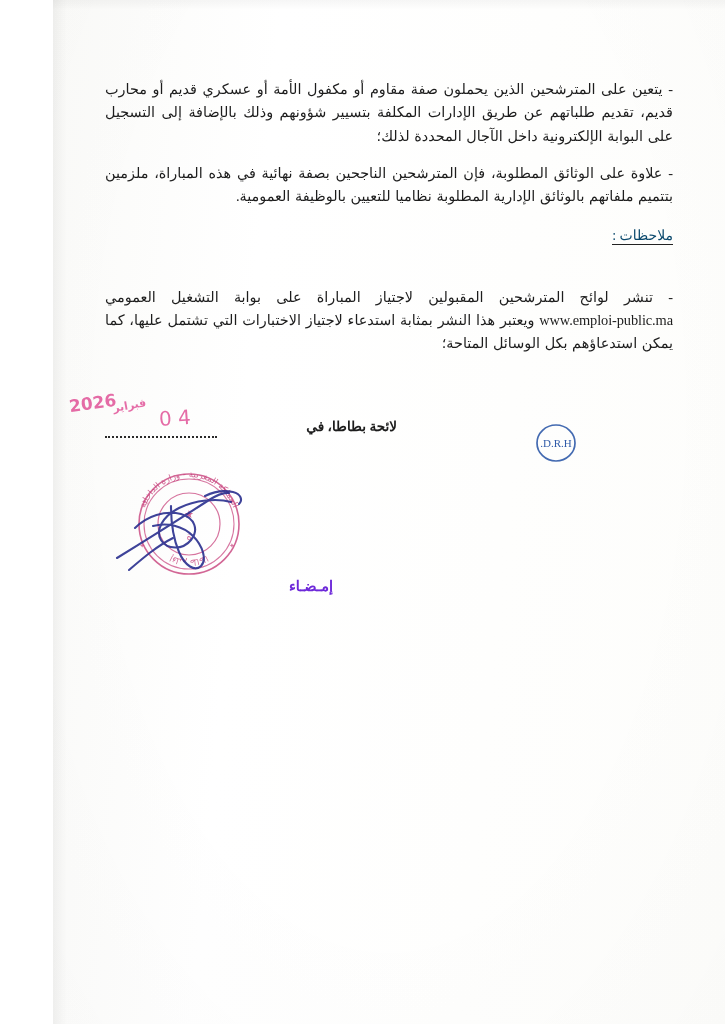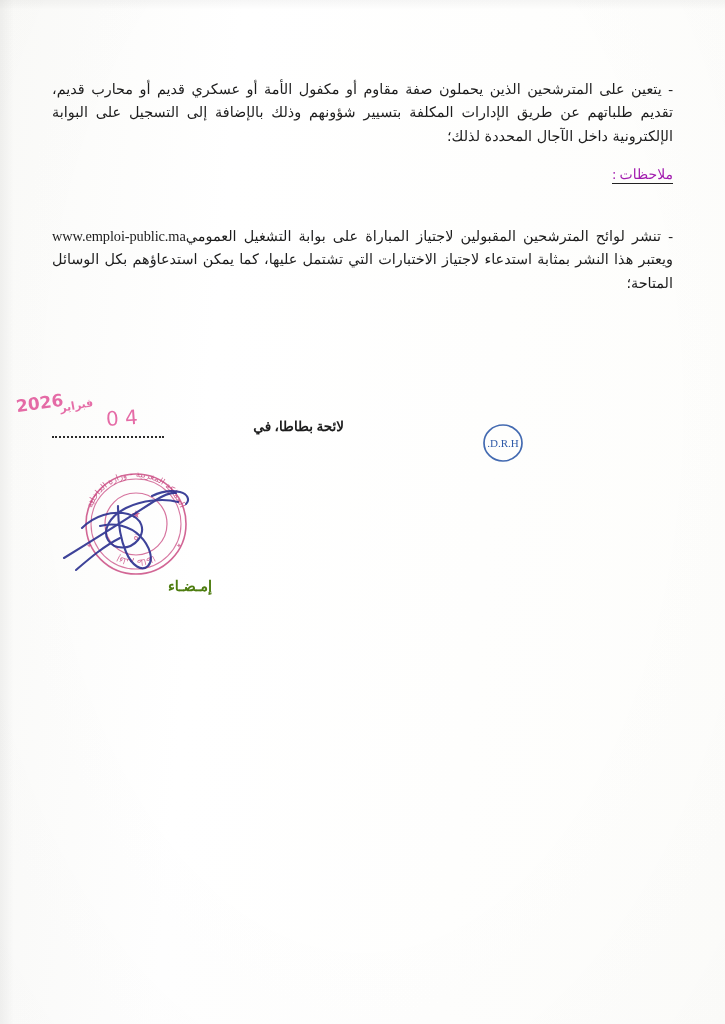--- a/index.html
+++ b/index.html
@@ -6,21 +6,21 @@
   html, body {
     margin: 0;
     padding: 0;
     background: #ffffff;
   }
   body {
     font-family: "Liberation Serif", "DejaVu Serif", serif;
   }
   .page {
     position: relative;
-    width: 725px;
+    width: 672px;
     height: 1024px;
     background: #fefefe;
     overflow: hidden;
     box-sizing: border-box;
   }
   
   .paper-texture {
     position: absolute;
     inset: 0;
     background:
@@ -55,21 +55,21 @@
     color: #1d1d1d;
     margin: 0 0 14px 0;
     letter-spacing: 0.1px;
     word-spacing: 1px;
   }
   .para.tight { margin-bottom: 13px; margin-top: 42px; }
   .note-head {
     direction: rtl;
     text-align: right;
     font-size: 14px;
-    color: #a21caf;
+    color: #0c4a6e;
     margin: 18px 0 9px 0;
   }
   .note-head span.u {
     border-bottom: 1.2px solid #222;
     padding-bottom: 1px;
   }
   .url {
     font-family: "Liberation Serif", "DejaVu Serif", serif;
     direction: ltr;
     unicode-bidi: embed;
@@ -161,23 +161,22 @@
     top: 48px;
     width: 160px;
     height: 120px;
   }
 
   .sig-name {
     position: absolute;
     left: 48px;
     top: 158px;
     width: 180px;
-    text-align: center;
-    direction: rtl;
-    color: #4d7c0f;
+    direction: rtl;
+    color: #6d28d9;
     font-weight: 700;
     line-height: 1.45;
   }
   .sig-name .l1 { font-size: 14.5px; letter-spacing: 2px; }
   .sig-name .l2 { font-size: 15.5px; letter-spacing: 2px; }
 
   
   .drh-stamp {
     position: absolute;
     left: 477px;
@@ -193,20 +192,21 @@
 <div class="page">
   <div class="paper-texture"></div>
   <div class="edge-shadow-left"></div>
   <div class="edge-shadow-top"></div>
 
   <div class="content">
 
     <p class="para">- يتعين على المترشحين الذين يحملون صفة مقاوم أو مكفول الأمة أو عسكري قديم أو محارب قديم، تقديم طلباتهم عن طريق الإدارات المكلفة بتسيير شؤونهم وذلك بالإضافة إلى التسجيل على البوابة الإلكترونية داخل الآجال المحددة لذلك؛</p>
 
 
+    <p class="para">- علاوة على الوثائق المطلوبة، فإن المترشحين الناجحين بصفة نهائية في هذه المباراة، ملزمين بتتميم ملفاتهم بالوثائق الإدارية المطلوبة نظاميا للتعيين بالوظيفة العمومية.</p>
 
     <div class="note-head">
       <span class="u">ملاحظات :</span>
     </div>
 
     <p class="para tight">
       <span>- تنشر لوائح المترشحين المقبولين لاجتياز المباراة على بوابة التشغيل العمومي</span><span class="url">www.emploi-public.ma</span><span> ويعتبر هذا النشر بمثابة استدعاء لاجتياز الاختبارات التي تشتمل عليها، كما يمكن استدعاؤهم بكل الوسائل المتاحة؛</span>
     </p>
 
 

